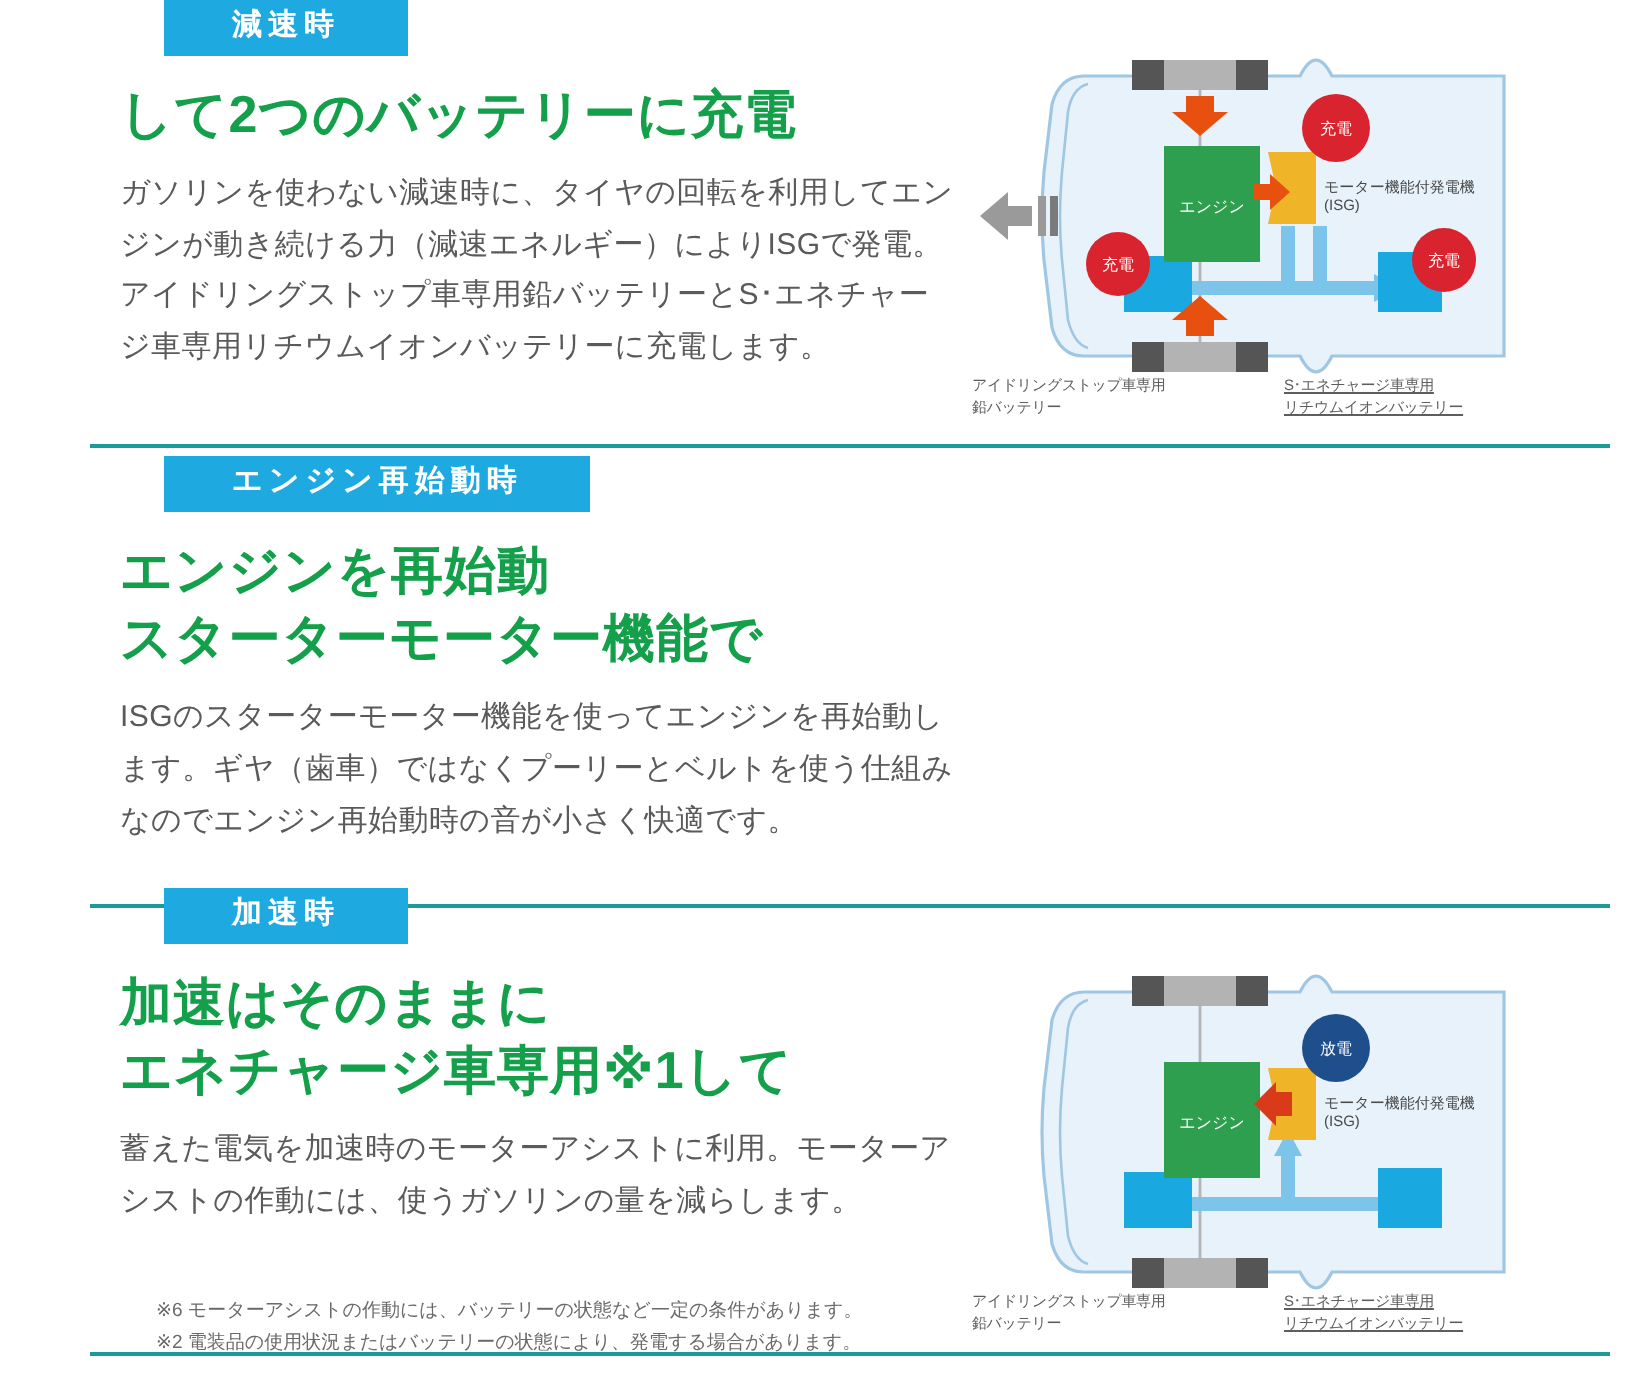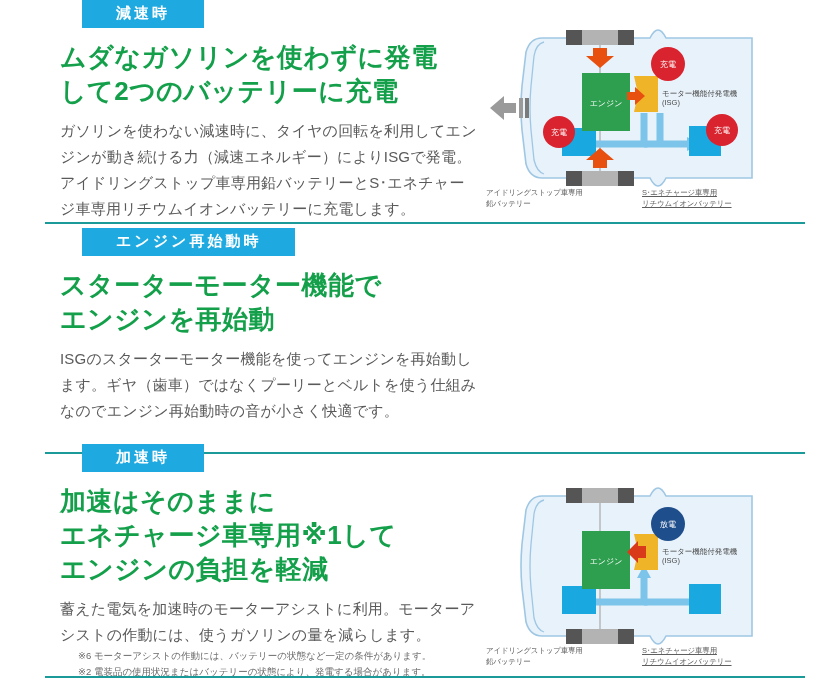--- a/index.html
+++ b/index.html
@@ -86,21 +86,20 @@
 <body>
 
 <div class="page">
 
   <div class="section" id="sec1">
     <div class="textcol">
       <div class="badge-wrap">
         <span class="badge">減速時</span>
       </div>
       <div class="headline">
-        <div>ムダなガソリンを使わずに発電</div>
         <div>して2つのバッテリーに充電</div>
       </div>
       <div class="body-text">ガソリンを使わない減速時に、タイヤの回転を利用してエンジンが動き続ける力（減速エネルギー）によりISGで発電。アイドリングストップ車専用鉛バッテリーとS･エネチャージ車専用リチウムイオンバッテリーに充電します。</div>
     </div>
 
     <div class="diagram" id="dia1">
       <svg viewBox="0 0 336 200" xmlns="http://www.w3.org/2000/svg">
 
         <path d="M60 30 Q48 30 44 44 L40 78 Q38 100 40 122 L44 156 Q48 170 60 170 L168 170 Q176 186 184 170 L270 170 L270 30 L184 30 Q176 14 168 30 Z" fill="#e8f2fa" stroke="#9fc7e4" stroke-width="1.6"></path>
         <path d="M62 34 Q54 36 52 48 L49 78 Q47 100 49 122 L52 152 Q55 164 62 166" fill="none" stroke="#9fc7e4" stroke-width="1.3"></path>
@@ -173,22 +172,22 @@
   </div>
 
   <div class="divider" id="div1"></div>
 
   <div class="section" id="sec2">
     <div class="textcol">
       <div class="badge-wrap">
         <span class="badge">エンジン再始動時</span>
       </div>
       <div class="headline">
+        <div>エンジンを再始動</div>
         <div>スターターモーター機能で</div>
-        <div>エンジンを再始動</div>
       </div>
       <div class="body-text">ISGのスターターモーター機能を使ってエンジンを再始動します。ギヤ（歯車）ではなくプーリーとベルトを使う仕組みなのでエンジン再始動時の音が小さく快適です。</div>
     </div>
 
     <div class="diagram" id="dia2">
       <svg viewBox="0 0 336 200" xmlns="http://www.w3.org/2000/svg">
         <path d="M60 30 Q48 30 44 44 L40 78 Q38 100 40 122 L44 156 Q48 170 60 170 L168 170 Q176 186 184 170 L270 170 L270 30 L184 30 Q176 14 168 30 Z" fill="#e8f2fa" stroke="#9fc7e4" stroke-width="1.6"></path>
         <path d="M62 34 Q54 36 52 48 L49 78 Q47 100 49 122 L52 152 Q55 164 62 166" fill="none" stroke="#9fc7e4" stroke-width="1.3"></path>
         <line x1="118" y1="32" x2="118" y2="168" stroke="#b5b5b5" stroke-width="1.4"></line>
         <g>
@@ -231,21 +230,20 @@
   <div class="divider" id="div2"></div>
 
   <div class="section" id="sec3">
     <div class="textcol">
       <div class="badge-wrap">
         <span class="badge">加速時</span>
       </div>
       <div class="headline">
         <div>加速はそのままに</div>
         <div>エネチャージ車専用※1して</div>
-        <div>エンジンの負担を軽減</div>
       </div>
       <div class="body-text">蓄えた電気を加速時のモーターアシストに利用。モーターアシストの作動には、使うガソリンの量を減らします。</div>
     </div>
 
   </div>
 
   <div class="footnotes">
     <div>※6 モーターアシストの作動には、バッテリーの状態など一定の条件があります。</div>
     <div>※2 電装品の使用状況またはバッテリーの状態により、発電する場合があります。</div>
   </div>

